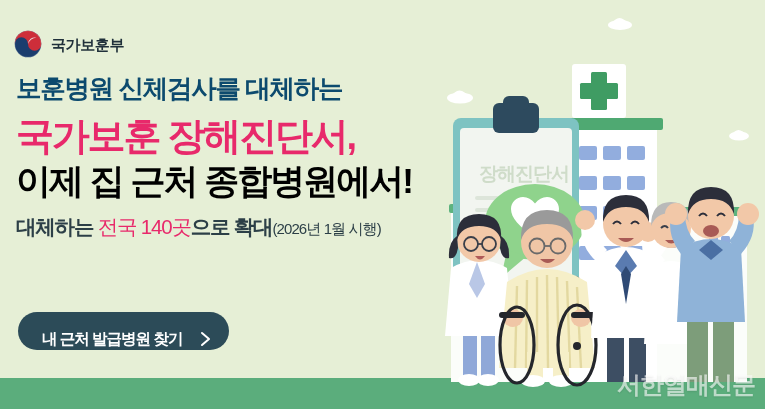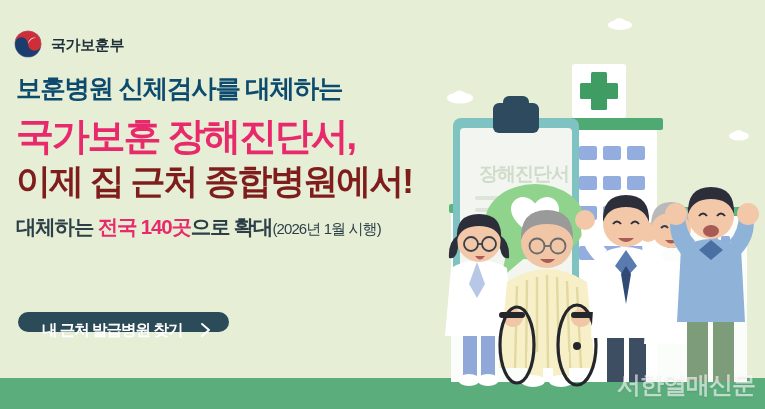--- a/index.html
+++ b/index.html
@@ -61,43 +61,43 @@
     font-weight: 700;
     color: #e8296b;
     letter-spacing: -2.2px;
     line-height: 1.12;
     white-space: nowrap;
   }
   .line3 {
     margin-top: 3px;
     font-size: 35px;
     font-weight: 800;
-    color: #7f1d1d;
+    color: #000000;
     letter-spacing: -2px;
     line-height: 1.12;
     white-space: nowrap;
   }
   .line4 {
     margin-top: 15px;
     font-size: 20.5px;
     font-weight: 700;
     color: #2c3f47;
     letter-spacing: -1.2px;
     line-height: 1.2;
     white-space: nowrap;
   }
-  .line4 .hl { color: #e8296b; font-weight: 700; }
+  .line4 .hl { color: #e8296b; font-weight: 400; }
   .line4 .note { font-size: 15px; font-weight: 500; letter-spacing: -0.9px; }
 
   
   .cta {
     position: absolute;
     left: 18px;
     top: 312px;
-    height: 20px;
+    height: 38px;
     padding: 16px 18px 0 24px;
     border: none;
     border-radius: 21px;
     background: #2c4b58;
     color: #ffffff;
     display: inline-flex;
     align-items: center;
     gap: 18px;
     cursor: pointer;
     z-index: 6;

